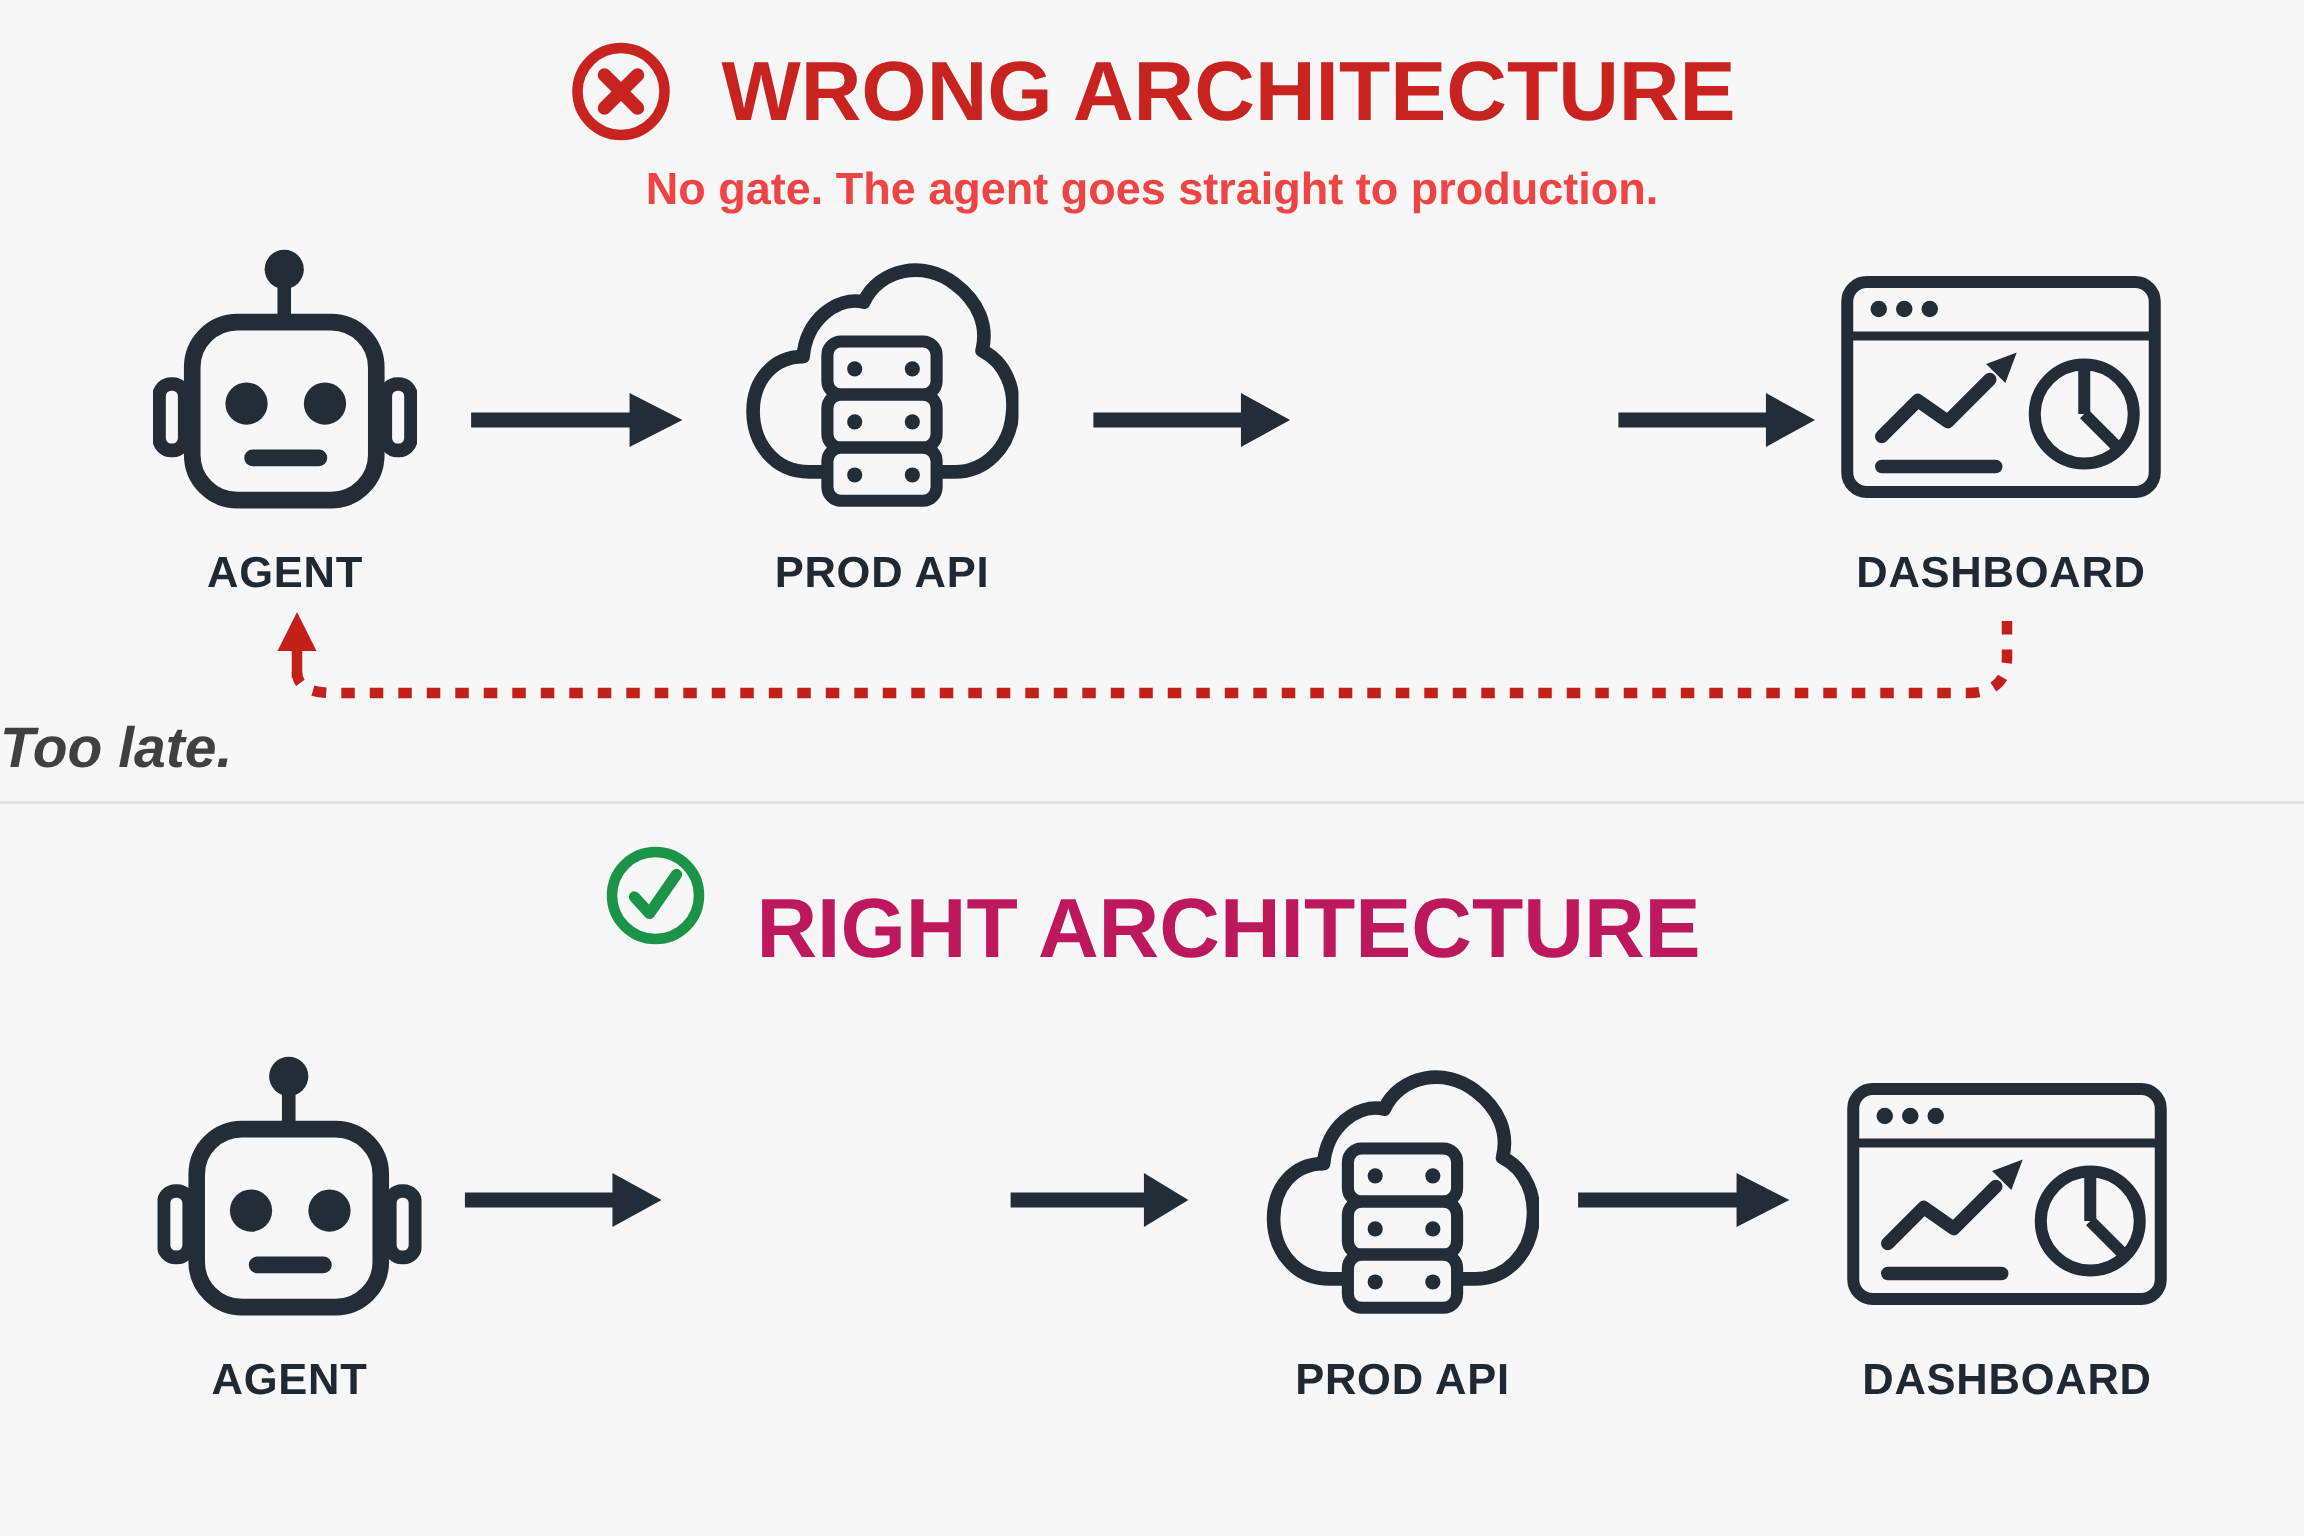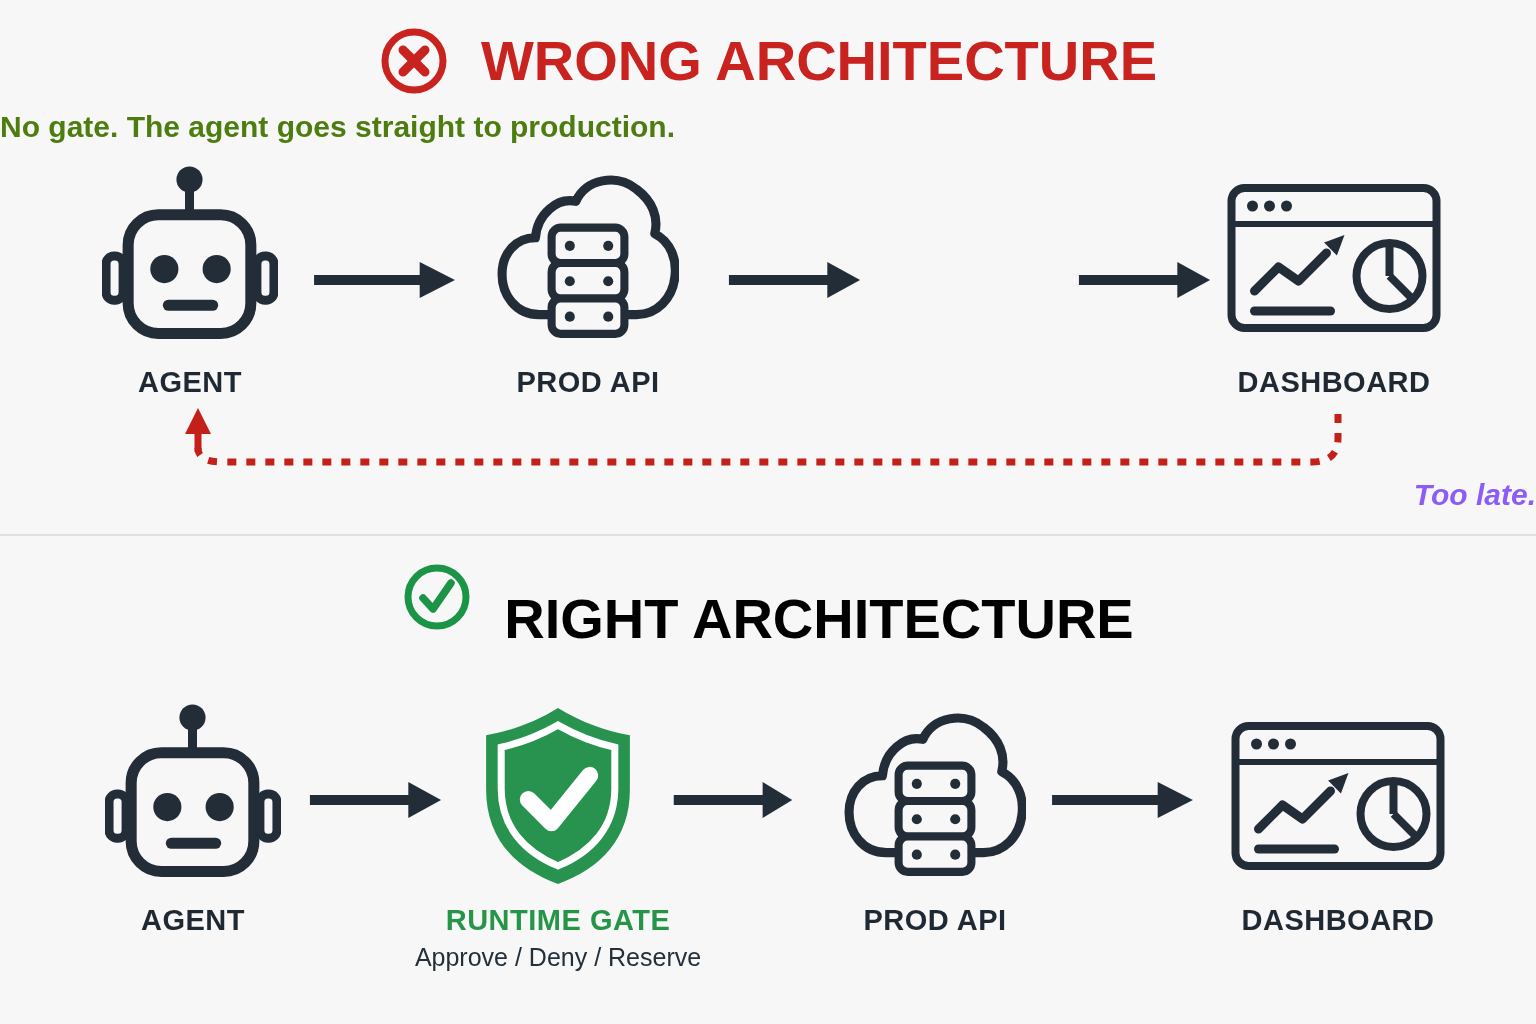--- a/index.html
+++ b/index.html
@@ -17,24 +17,24 @@
   .divider { position: absolute; top: 534px; left: 0; width: 1536px; height: 2px; background: #dfe0e2; }
 
   .header {
     display: flex; align-items: center; justify-content: center;
     gap: 32px; padding-top: 22px; height: 78px;
   }
   .title {
     margin: 0; font-size: 56px; font-weight: 700; letter-spacing: 0px; line-height: 1;
   }
   .title.red { color: #c8231f; }
-  .title.green { color: #000000; margin-top: 44px; }
+  .title.green { color: #be185d; margin-top: 44px; }
   .subtitle {
-    margin: 10px 0 0 0; text-align: left;
-    font-size: 30px; font-weight: 600; color: #4d7c0f;
+    margin: 10px 0 0 0; text-align: center;
+    font-size: 30px; font-weight: 600; color: #ef4444;
   }
   .badge svg { display: block; }
 
   .node {
     position: absolute; width: 300px;
     display: flex; flex-direction: column; align-items: center;
   }
   .icon-box { height: 200px; display: flex; align-items: center; justify-content: center; }
   .node-label {
     margin-top: 8px; font-size: 29px; font-weight: 700;
@@ -45,21 +45,21 @@
   .node-sublabel {
     margin-top: 6px; font-size: 25px; font-weight: 400; color: #243039; text-align: center;
   }
 
   .flow-arrow { position: absolute; height: 44px; }
   .flow-arrow svg { display: block; width: 100%; height: 100%; }
 
   .feedback { position: absolute; left: 168px; top: 406px; width: 1192px; height: 72px; }
   .too-late {
     position: absolute; top: 478px; left: 0; width: 1536px;
-    text-align: right; font-size: 30px; font-style: italic; font-weight: 600; color: #8b5cf6;
+    text-align: left; font-size: 38px; font-style: italic; font-weight: 600; color: #404040;
   }
 </style>
 </head>
 <body>
 
 <div class="canvas">
 
   <section class="panel panel-wrong">
 
     <div class="header">
@@ -183,31 +183,20 @@
           <rect x="4" y="93" width="17" height="44" rx="8" fill="none" stroke="#222d38" stroke-width="9"></rect>
           <rect x="154" y="93" width="17" height="44" rx="8" fill="none" stroke="#222d38" stroke-width="9"></rect>
           <circle cx="62" cy="106" r="14" fill="#222d38"></circle>
           <circle cx="114" cy="106" r="14" fill="#222d38"></circle>
           <line x1="66" y1="142" x2="110" y2="142" stroke="#222d38" stroke-width="11" stroke-linecap="round"></line>
         </svg>
       </div>
       <div class="node-label">AGENT</div>
     </div>
 
-    <div class="node" style="left:408px; top:160px;">
-      <div class="icon-box">
-        <svg width="168" height="186" viewBox="0 0 165 185">
-          <path d="M82.5 5 C 105 19 130 28 154 32 L154 86 C154 134 126 164 82.5 180 C39 164 11 134 11 86 L11 32 C35 28 60 19 82.5 5 Z" fill="#27934f"></path>
-          <path d="M82.5 22 C 100 32 121 40 139 44 L139 85 C139 123 116 148 82.5 162 C49 148 26 123 26 85 L26 44 C44 40 65 32 82.5 22 Z" fill="none" stroke="#ffffff" stroke-width="7"></path>
-          <polyline points="53,96 76,119 114,72" fill="none" stroke="#ffffff" stroke-width="17" stroke-linecap="round" stroke-linejoin="round"></polyline>
-        </svg>
-      </div>
-      <div class="node-label green">RUNTIME GATE</div>
-      <div class="node-sublabel">Approve / Deny / Reserve</div>
-    </div>
 
     <div class="node" style="left:785px; top:160px;">
       <div class="icon-box">
         <svg width="182" height="182" viewBox="0 0 180 180">
           <path d="M 42 146 C 18 146 5 126 5 106 C 5 86 18 70 38 70 C 40 46 60 30 78 34 C 88 12 118 6 138 22 C 154 34 160 50 156 66 C 172 74 178 92 176 108 C 174 130 158 146 138 146 Z" fill="none" stroke="#222d38" stroke-width="9" stroke-linejoin="round"></path>
           <g>
             <rect x="54" y="60" width="72" height="35" rx="9" fill="#f7f7f8" stroke="#222d38" stroke-width="8"></rect>
             <rect x="54" y="95" width="72" height="35" rx="9" fill="#f7f7f8" stroke="#222d38" stroke-width="8"></rect>
             <rect x="54" y="130" width="72" height="35" rx="9" fill="#f7f7f8" stroke="#222d38" stroke-width="8"></rect>
             <circle cx="72" cy="78" r="5" fill="#222d38"></circle>

